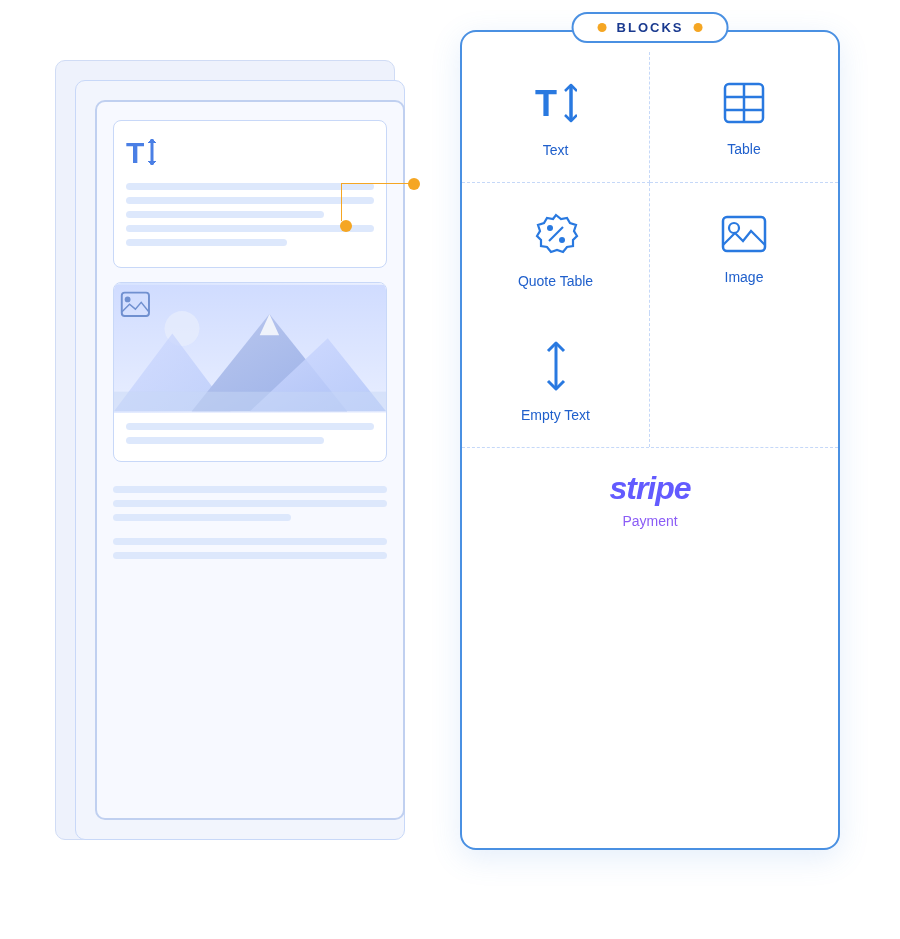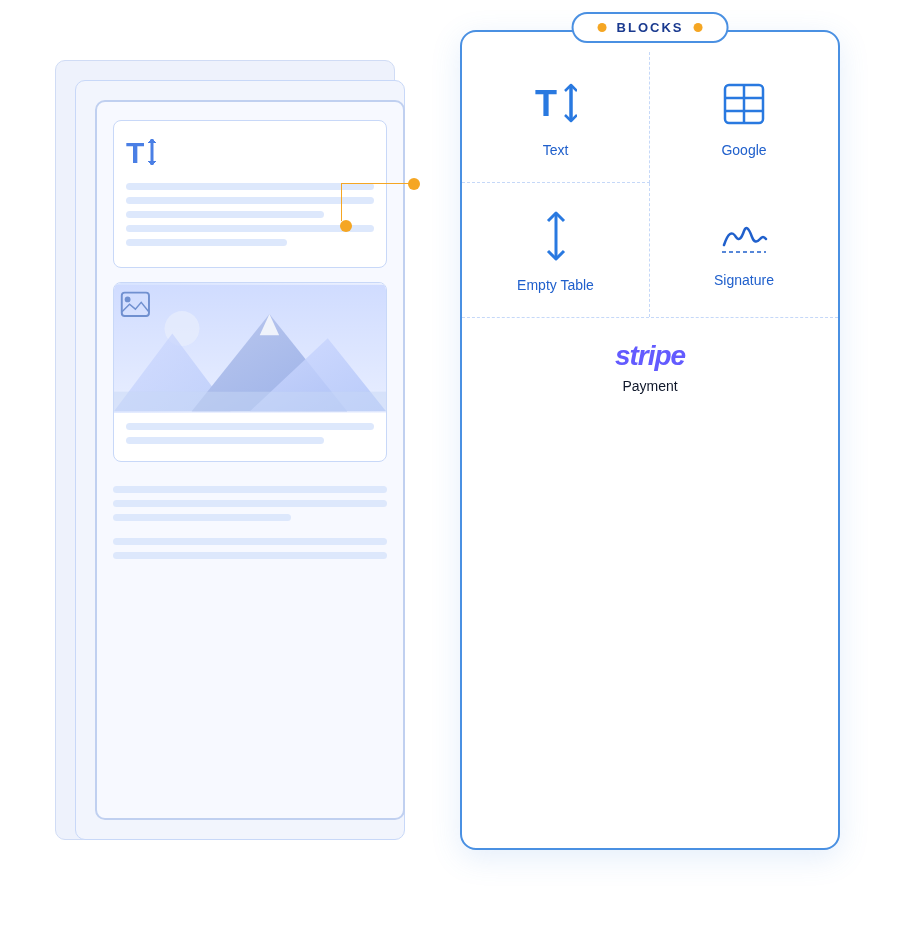--- a/index.html
+++ b/index.html
@@ -226,32 +226,32 @@
       grid-column: 1 / -1;
       display: flex;
       flex-direction: column;
       align-items: center;
       justify-content: center;
       padding: 22px 10px;
       border-top: 1.5px dashed #c5d8f8;
     }
 
     .stripe-logo {
-      font-size: 28px;
+      font-size: 32px;
       font-weight: 700;
       color: #635bff;
       font-style: italic;
       letter-spacing: -1px;
       margin-bottom: 6px;
       font-family: 'Arial', sans-serif;
     }
 
     .stripe-label {
       font-size: 14px;
-      color: #0f172a;
+      color: #8b5cf6;
       font-weight: 500;
     }
 
     
     .sig-icon {
       font-size: 32px;
       color: #2060cc;
       font-family: 'Georgia', serif;
       font-style: italic;
     }
@@ -367,46 +367,59 @@
 
       <div class="block-item">
         <div class="block-icon">
           <svg width="44" height="44" viewBox="0 0 44 44" fill="none">
             <rect x="3" y="3" width="38" height="38" rx="4" stroke="#2979e0" stroke-width="2.5" fill="none"></rect>
             <line x1="3" y1="16" x2="41" y2="16" stroke="#2979e0" stroke-width="2.5"></line>
             <line x1="22" y1="3" x2="22" y2="41" stroke="#2979e0" stroke-width="2.5"></line>
             <line x1="3" y1="29" x2="41" y2="29" stroke="#2979e0" stroke-width="2.5"></line>
           </svg>
         </div>
-        <span class="block-label">Google</span>
-      </div>
-
-
+        <span class="block-label">Table</span>
+      </div>
+
+      <div class="block-item">
+        <div class="block-icon">
+          <svg width="46" height="46" viewBox="0 0 46 46" fill="none">
+
+            <path d="M23 4 L28 8 L34 7 L37 12 L43 14 L41 20 L44 25 L40 29 L40 35 L34 36 L30 41 L24 39 L18 41 L14 36 L8 35 L8 29 L4 25 L7 20 L5 14 L11 12 L14 7 L20 8 Z" fill="none" stroke="#2979e0" stroke-width="2.2"></path>
+            <line x1="16" y1="30" x2="30" y2="16" stroke="#2979e0" stroke-width="2.2"></line>
+            <circle cx="17" cy="17" r="3" fill="#2979e0"></circle>
+            <circle cx="29" cy="29" r="3" fill="#2979e0"></circle>
+          </svg>
+        </div>
+        <span class="block-label">Quote Table</span>
+      </div>
+
+      <div class="block-item">
+        <div class="block-icon">
+          <svg width="46" height="38" viewBox="0 0 46 38" fill="none">
+            <rect x="2" y="2" width="42" height="34" rx="4" stroke="#2979e0" stroke-width="2.5" fill="none"></rect>
+            <circle cx="13" cy="13" r="5" stroke="#2979e0" stroke-width="2.2" fill="none"></circle>
+            <polyline points="2,30 14,18 22,26 30,16 44,30" stroke="#2979e0" stroke-width="2.2" fill="none"></polyline>
+          </svg>
+        </div>
+        <span class="block-label">Image</span>
+      </div>
 
 
       <div class="block-item">
         <div class="block-icon">
           <svg width="28" height="50" viewBox="0 0 28 50" fill="none">
             <line x1="14" y1="2" x2="14" y2="48" stroke="#2979e0" stroke-width="3"></line>
             <polyline points="6,10 14,2 22,10" fill="none" stroke="#2979e0" stroke-width="3" stroke-linejoin="round"></polyline>
             <polyline points="6,40 14,48 22,40" fill="none" stroke="#2979e0" stroke-width="3" stroke-linejoin="round"></polyline>
           </svg>
         </div>
-        <span class="block-label">Empty Table</span>
-      </div>
-
-      <div class="block-item">
-        <div class="block-icon sig-icon">
-          <svg width="52" height="40" viewBox="0 0 52 40" fill="none">
-            <path d="M6 28 Q12 10 18 20 Q22 26 26 14 Q29 6 34 20 Q37 28 42 22 Q45 18 48 22" stroke="#2060cc" stroke-width="2.5" fill="none" stroke-linecap="round" stroke-linejoin="round"></path>
-            <line x1="4" y1="35" x2="48" y2="35" stroke="#2060cc" stroke-width="1.5" stroke-dasharray="4,3"></line>
-          </svg>
-        </div>
-        <span class="block-label">Signature</span>
-      </div>
+        <span class="block-label">Empty Text</span>
+      </div>
+
 
 
     </div>
 
     <div class="stripe-row">
       <div class="stripe-logo">stripe</div>
       <span class="stripe-label">Payment</span>
     </div>
 
   </div>

